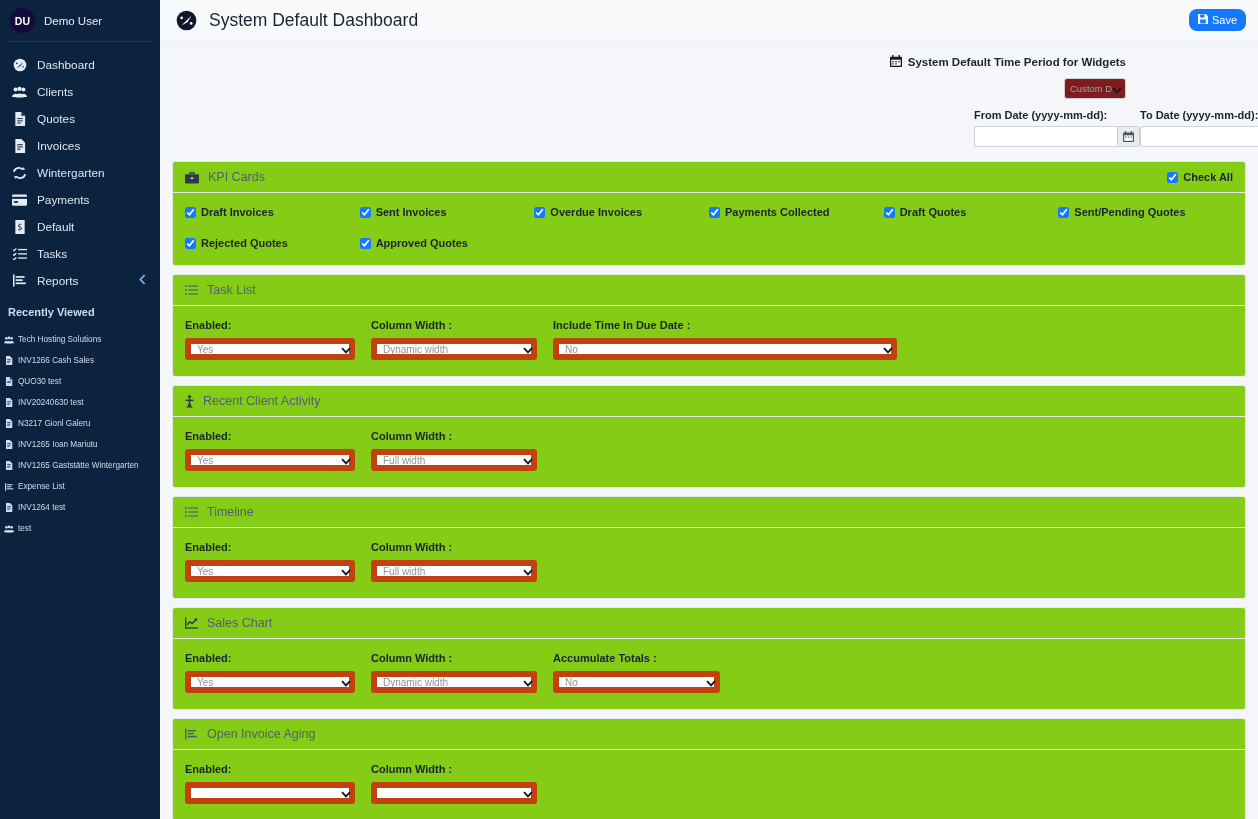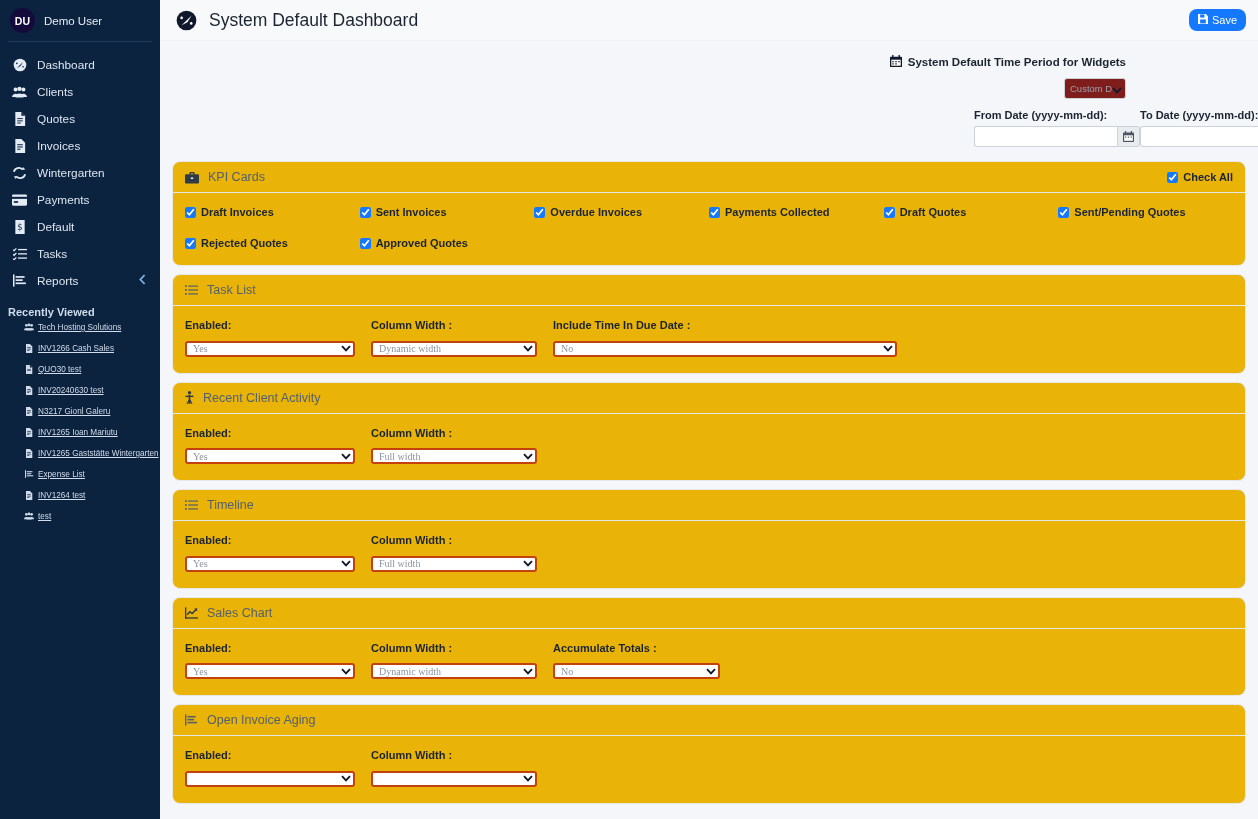--- a/index.html
+++ b/index.html
@@ -54,30 +54,29 @@
     position: absolute; right: 14px; top: 50%; transform: translateY(-50%);
     color: #7fb3e8;
   }
 
   .sb-section-title {
     color: #cfdceb;
     font-size: 11px; font-weight: bold;
     padding: 12px 10px 5px 8px;
   }
   .sb-rv {
-    display: flex; align-items: flex-start;
+    display: flex; align-items: flex-end;
     gap: 4px;
     height: 21px;
-    padding: 0 24px;
+    padding: 0 4px;
     color: #d2dcea;
     font-size: 8.2px;
     cursor: pointer;
     white-space: nowrap;
     overflow: hidden;
-    text-decoration: underline;
   }
   .sb-rv .sb-ico { width: 10px; flex: 0 0 10px; }
 
   
   .main {
     flex: 1 1 auto; height: 819px;
     overflow: hidden;
     background: #f4f6f9;
     position: relative;
   }
@@ -160,23 +159,23 @@
     border-radius: 0 3px 3px 0;
     background: #e9ecef;
     display: flex; align-items: center; justify-content: center;
     cursor: pointer;
     color: #4b5462;
   }
 
   
   .cards { padding: 14px 12px 0 12px; }
   .card {
-    background: #eab308;
+    background: #84cc16;
     border: 1px solid #e6e8ec;
-    border-radius: 8px;
+    border-radius: 3px;
     margin-bottom: 8px;
   }
   .card-head {
     height: 31px;
     display: flex; align-items: center;
     padding: 0 12px;
     border-bottom: 1px solid #e6e8ec;
     gap: 9px;
   }
   .card-head-title {
@@ -204,27 +203,27 @@
   }
 
   
   .field-row { display: flex; gap: 16px; }
   .field { }
   .field-label {
     font-size: 11px; font-weight: bold; color: #1b2431;
     margin-bottom: 7px;
   }
   .field select {
-    height: 16px;
-    border: 2px solid #c2410c; border-radius: 3px;
+    height: 22px;
+    border: 6px solid #c2410c; border-radius: 3px;
     background: #fff;
     font-size: 10px; color: #8b939e;
     padding: 0 18px 0 6px;
     appearance: none; -webkit-appearance: none;
-    font-family: Liberation Serif, serif;
+    font-family: Liberation Sans, sans-serif;
     cursor: pointer;
     width: 100%;
   }
   .w170 { width: 170px; }
   .w166 { width: 166px; }
   .w344 { width: 344px; }
   .w167 { width: 167px; }
 </style>
 </head>
 <body>

